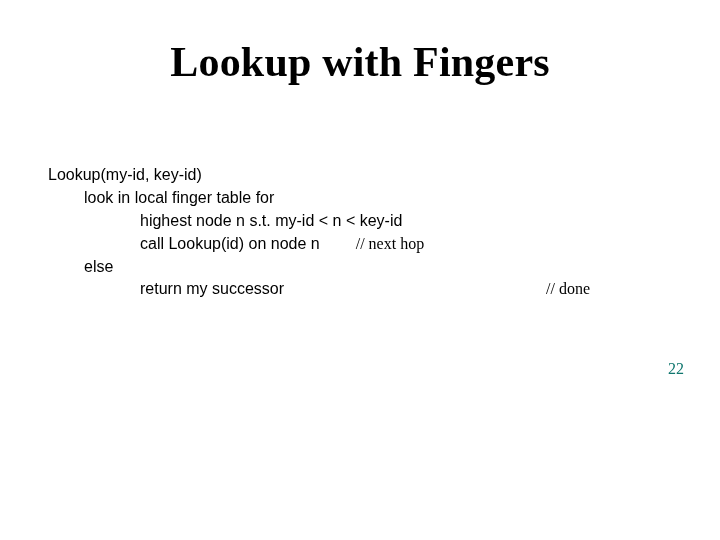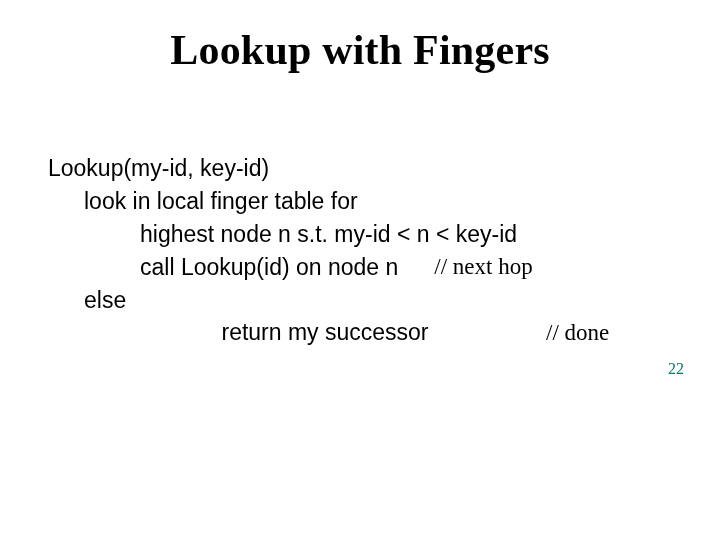--- a/index.html
+++ b/index.html
@@ -1,42 +1,42 @@
 <!DOCTYPE html>
 <html><head>
 <meta charset="utf-8">
 <style>
   * { margin: 0; padding: 0; box-sizing: border-box; }
   html, body { width: 720px; height: 540px; background: #fff; font-family: Arial, Helvetica, sans-serif; color: #000; }
-  .slide { width: 720px; height: 396px; position: relative; padding: 20px 48px 0 48px; }
+  .slide { width: 720px; height: 396px; position: relative; padding: 32px 48px 0 48px; }
   .title {
     font-size: 42px;
     font-weight: 700;
     text-align: center;
     font-family: "Times New Roman", Times, serif;
     margin-top: 6px;
     margin-bottom: 78px;
     letter-spacing: 0.2px;
   }
   .code {
-    font-size: 23px;
+    font-size: 16px;
     line-height: 1.43;
     font-family: Arial, Helvetica, sans-serif;
   }
   .row { display: flex; }
   .ind1 { padding-left: 36px; }
   .ind2 { padding-left: 92px; }
   .comment {
     font-family: "Times New Roman", Times, serif;
   }
   .row-call { display: flex; align-items: flex-end; }
   .row-call .text { }
   .row-call .comment { margin-left: 36px; }
   .row-done { display: flex; align-items: baseline; }
-  .row-done .text { width: 370px; flex-shrink: 0; text-align: center; }
+  .row-done .text { width: 370px; flex-shrink: 0; }
   .row-done .comment { margin-left: 36px; }
   .pagenum {
     position: absolute;
     right: 36px;
     bottom: 18px;
     font-size: 16px;
     font-family: "Times New Roman", Times, serif;
     color: #0f766e;
   }
 </style>

